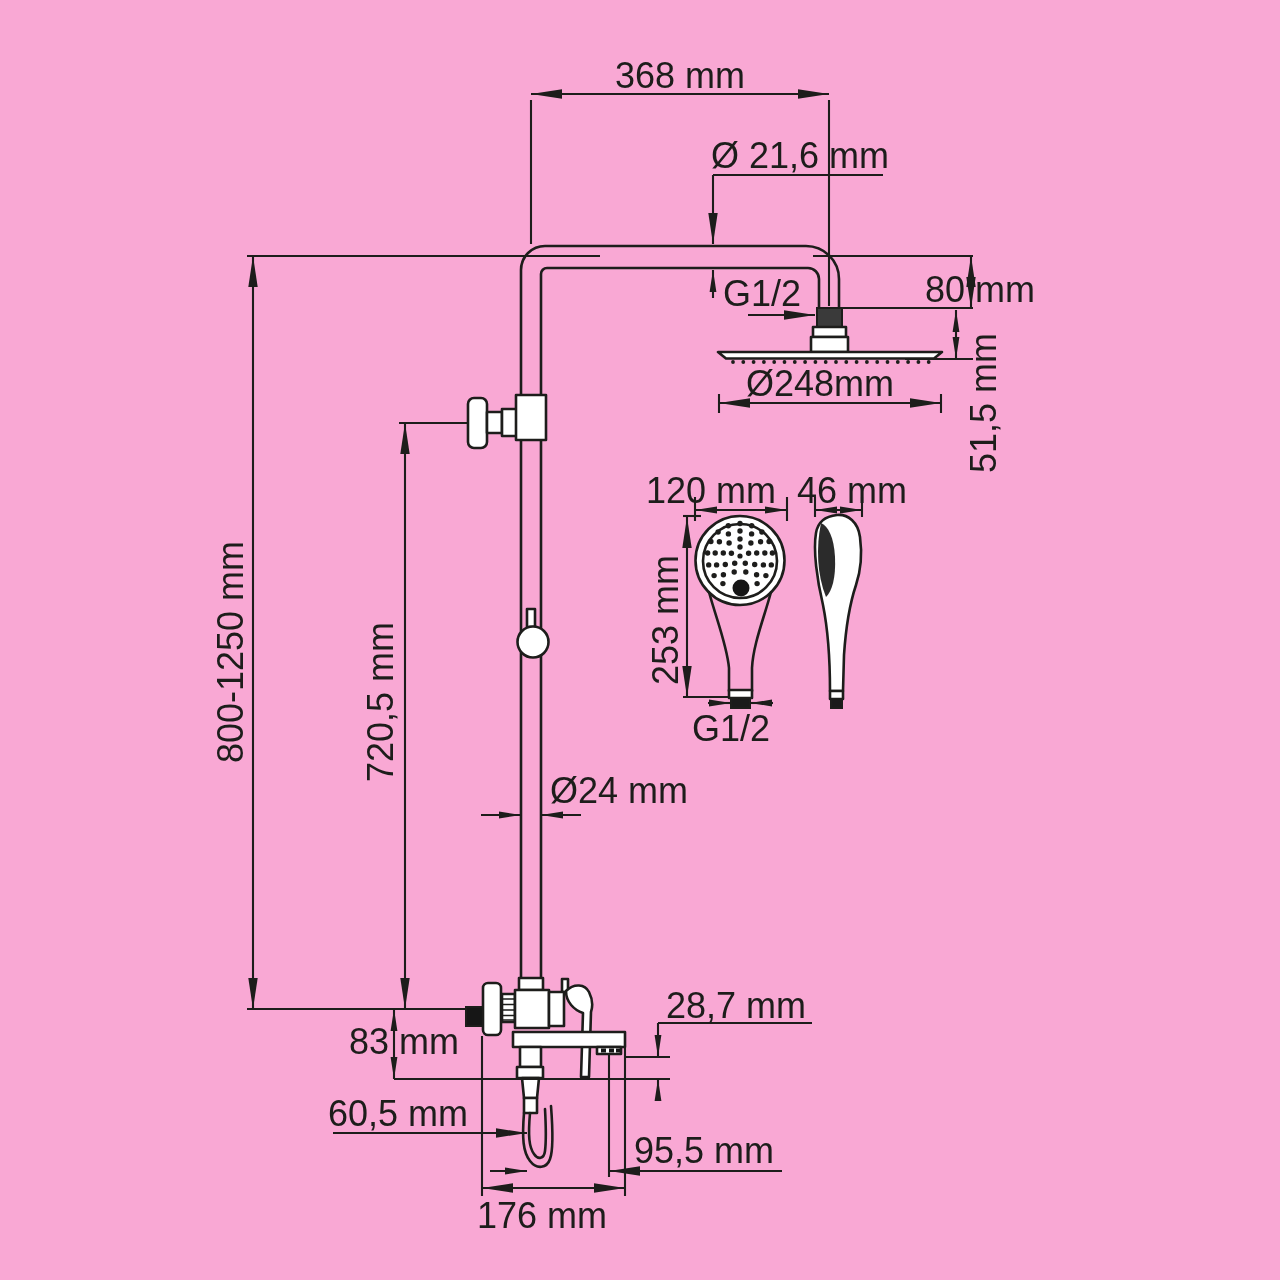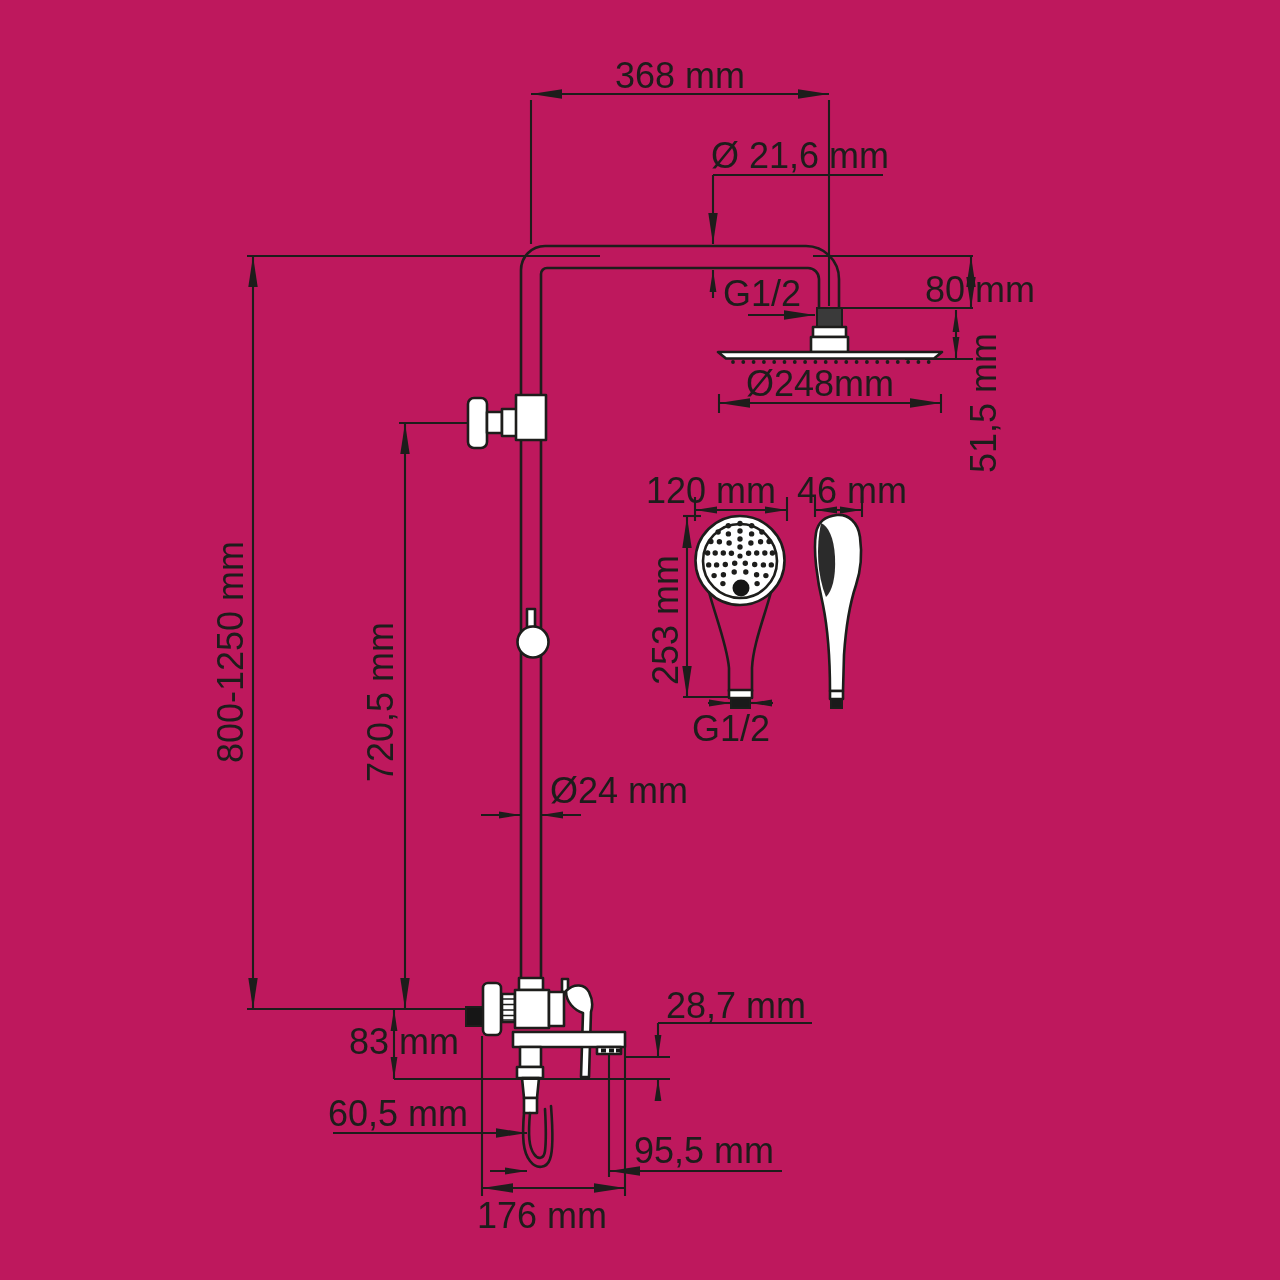--- a/index.html
+++ b/index.html
@@ -1,16 +1,16 @@
 <!DOCTYPE html>
 <html><head>
 <meta charset="utf-8">
 <style>
   html,body{margin:0;padding:0;background:#ffffff;}
-  .stage{width:1280px;height:1280px;background:#be185d;position:relative;overflow:hidden;}
+  .stage{width:1280px;height:1280px;background:#f9a8d4;position:relative;overflow:hidden;}
   svg{display:block;}
   text{font-family:"Liberation Sans","DejaVu Sans",sans-serif;font-size:36px;fill:#1d1d1b;letter-spacing:0px;}
   .p{fill:none;stroke:#1d1d1b;stroke-width:2.6;stroke-linejoin:round;stroke-linecap:round;}
   .pf{fill:#ffffff;stroke:#1d1d1b;stroke-width:2.6;stroke-linejoin:round;}
   .dk{fill:#3a3a3a;stroke:#1d1d1b;stroke-width:2;}
   .blk{fill:#161616;stroke:#1d1d1b;stroke-width:2;}
   .d{fill:none;stroke:#1d1d1b;stroke-width:2.1;stroke-linecap:butt;}
   .thin{fill:none;stroke:#1d1d1b;stroke-width:1.6;}
 </style>
 </head>

